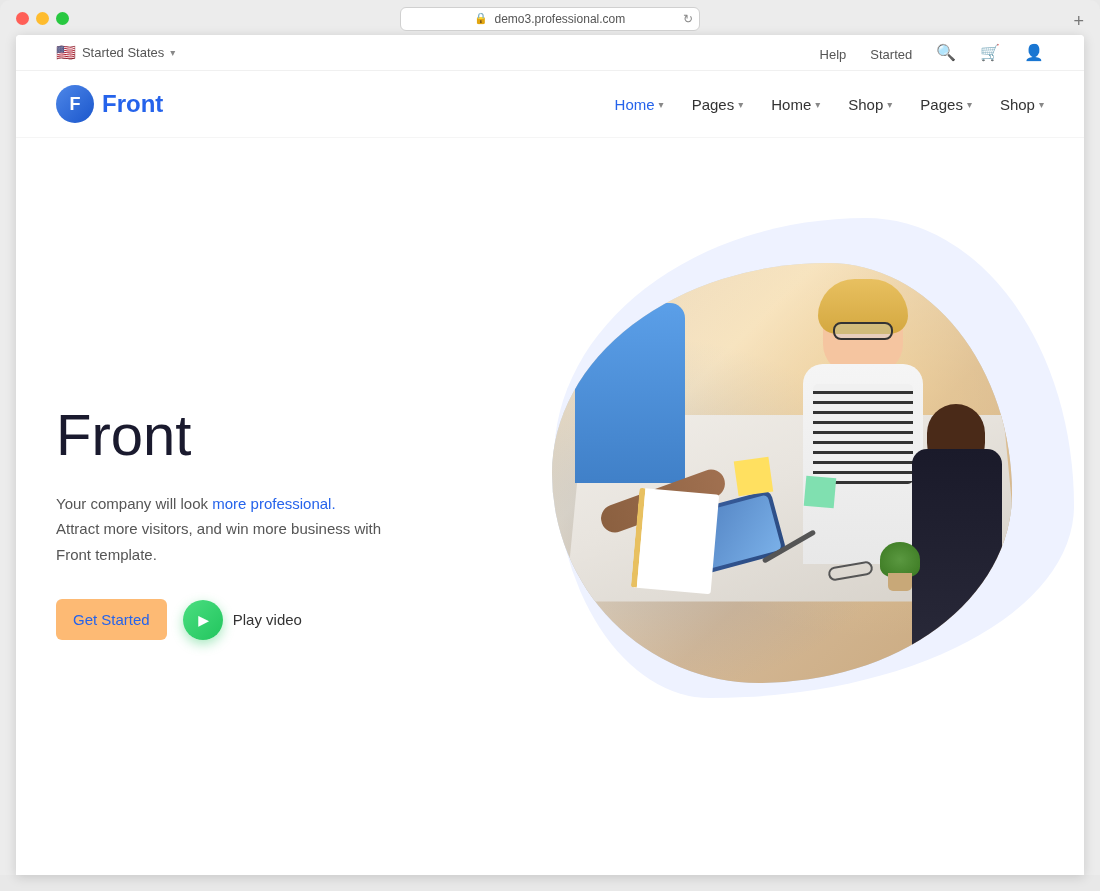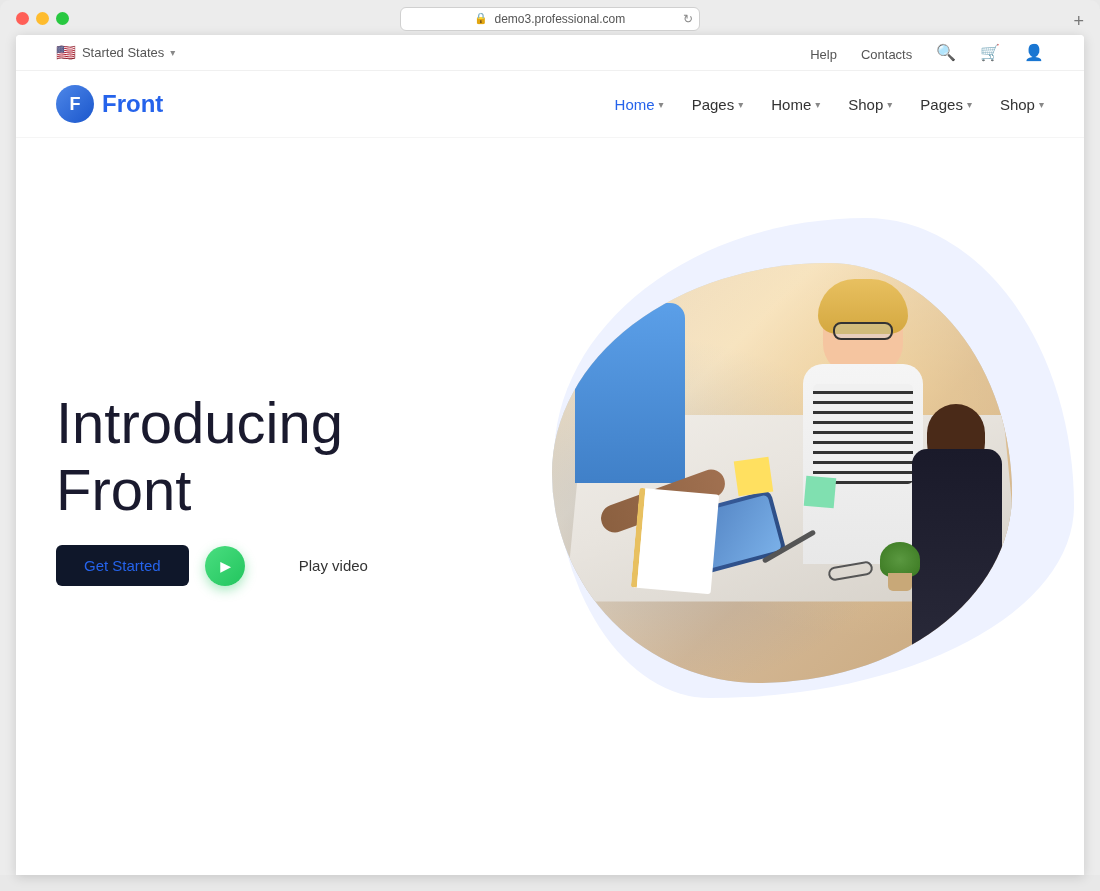--- a/index.html
+++ b/index.html
@@ -107,32 +107,32 @@
     }
     .hero-desc {
       font-size: 15px;
       color: #555;
       line-height: 1.7;
       margin-bottom: 32px;
       max-width: 340px;
     }
     .hero-actions { display: flex; align-items: center; gap: 16px; }
     .get-started-btn {
-      background: #0f172a; color: #2563eb; border: none; border-radius: 6px;
-      padding: 12px 28px; font-size: 15px; font-weight: 500; cursor: pointer;
+      background: #fdba74; color: #2563eb; border: none; border-radius: 6px;
+      padding: 12px 17px; font-size: 15px; font-weight: 500; cursor: pointer;
     }
     .play-video-wrap { display: flex; align-items: center; gap: 10px; cursor: pointer; }
     .play-btn {
       width: 40px; height: 40px; border-radius: 50%;
       background: linear-gradient(135deg, #4ade80, #22c55e);
       display: flex; align-items: center; justify-content: center;
       box-shadow: 0 4px 12px rgba(34,197,94,0.4);
     }
     .play-icon { color: white; font-size: 14px; margin-left: 2px; }
-    .play-text { font-size: 15px; color: #333; margin-left: 44px; }
+    .play-text { font-size: 15px; color: #333; }
 
     
     .hero-right {
       flex: 0 0 55%;
       position: relative;
       display: flex;
       justify-content: center;
       align-items: center;
       height: 500px;
     }
@@ -410,21 +410,21 @@
   <div class="browser-content">
 
     <div class="utility-bar">
       <div class="flag-region">
         <span class="flag">🇺🇸</span>
         <span>Started States</span>
         <span class="chevron-down">▾</span>
       </div>
       <div class="utility-right">
         <a class="util-link">Help</a>
-        <a class="util-link">Contacts</a>
+        <a class="util-link">Started</a>
         <span class="util-icon">🔍</span>
         <span class="util-icon">🛒</span>
         <span class="util-icon">👤</span>
       </div>
     </div>
 
     <nav class="navbar">
       <a class="logo">
         <div class="logo-icon">
           <span>F</span>
@@ -456,23 +456,27 @@
         <a class="nav-item">
           <span>Shop</span>
           <span class="nav-chevron">▾</span>
         </a>
       </div>
     </nav>
 
     <section class="hero">
       <div class="hero-left">
         <h1 class="hero-title">
-          <span>Introducing</span><br>
+          <br>
           <span>Front</span>
         </h1>
+        <p class="hero-desc">
+          <span>Your company will look </span><span style="color:#2563eb;">more professional.</span>
+          <br><span>Attract more visitors, and win more business with Front template.</span>
+        </p>
         <div class="hero-actions">
           <button class="get-started-btn">Get Started</button>
           <div class="play-video-wrap">
             <div class="play-btn">
               <span class="play-icon">▶</span>
             </div>
             <span class="play-text">Play video</span>
           </div>
         </div>
       </div>

